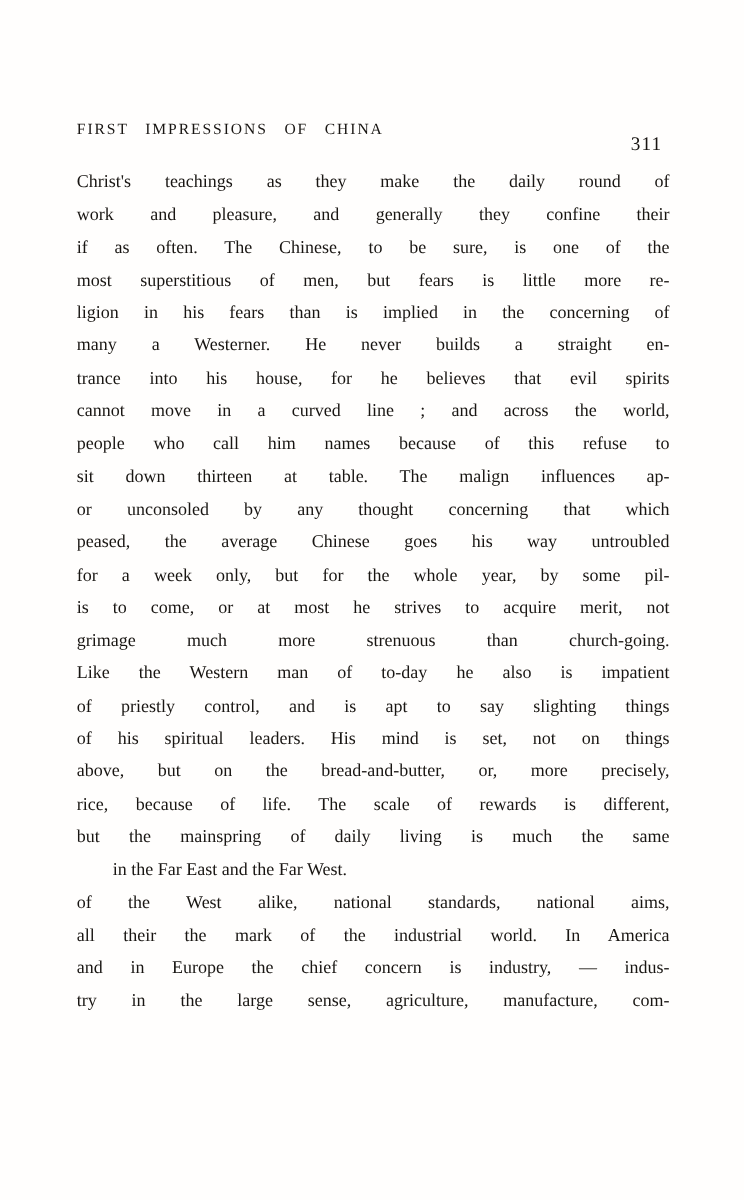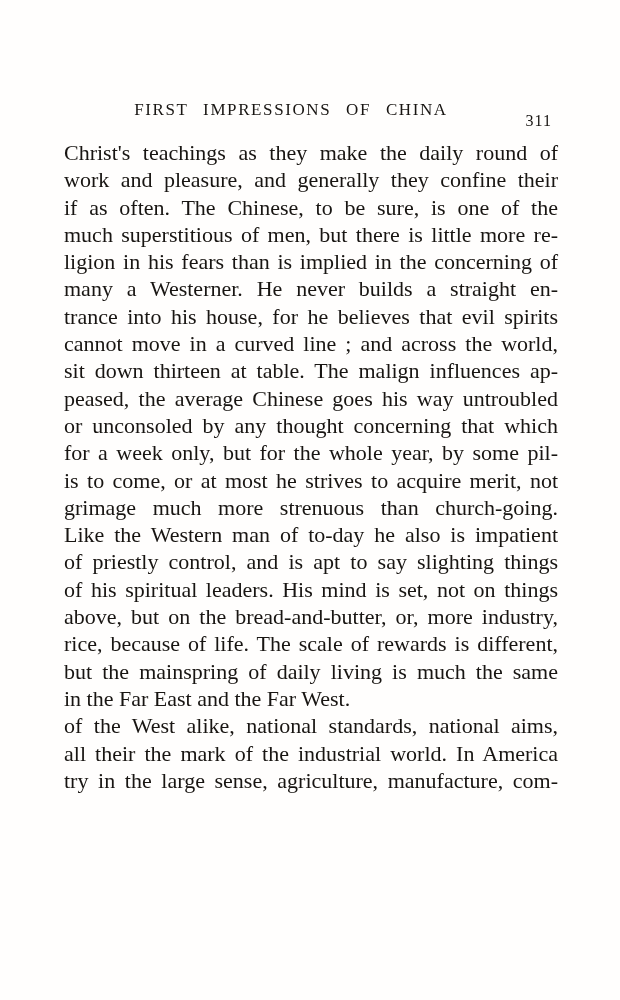--- a/index.html
+++ b/index.html
@@ -22,47 +22,48 @@
     top: 100px;
     width: 494px;
   }
   .running-head {
     position: relative;
     height: 30px;
     margin-bottom: 9px;
   }
   .running-head .title {
     display: block;
-    text-align: center;
-    font-size: 17px;
+    text-align: left;
+    font-size: 13px;
     letter-spacing: 1.6px;
     word-spacing: 9px;
     padding-right: 40px; 
     white-space: nowrap;
   }
   .running-head .folio {
     position: absolute;
     right: 6px;
     top: 1px;
     font-size: 16px;
     letter-spacing: 1px;
     margin-top: 11px;
   }
   .body-text {
-    font-size: 22px;
+    font-size: 15px;
     line-height: 27.3px;
   }
   .line {
     text-align: justify;
     text-align-last: justify;
     -moz-text-align-last: justify;
     white-space: normal;
   }
   .line.para-end {
     text-align-last: left;
+    margin-left: 30px;
     -moz-text-align-last: left;
   }
   .line.indent {
     text-indent: 24px;
   }
   .paragraph {
     margin: 0;
     padding: 0;
   }
 </style>
@@ -76,41 +77,43 @@
       <span class="title">FIRST IMPRESSIONS OF CHINA</span>
       <span class="folio">311</span>
     </div>
 
     <div class="body-text">
 
       <div class="paragraph">
         <div class="line">Christ's teachings as they make the daily round of</div>
         <div class="line">work and pleasure, and generally they confine their</div>
         <div class="line">if as often. The Chinese, to be sure, is one of the</div>
-        <div class="line">much superstitious of men, but there is little more re-</div>
+        <div class="line">most superstitious of men, but fears is little more re-</div>
         <div class="line">ligion in his fears than is implied in the concerning of</div>
         <div class="line">many a Westerner. He never builds a straight en-</div>
         <div class="line">trance into his house, for he believes that evil spirits</div>
         <div class="line">cannot move in a curved line ; and across the world,</div>
+        <div class="line">people who call him names because of this refuse to</div>
         <div class="line">sit down thirteen at table. The malign influences ap-</div>
+        <div class="line">or unconsoled by any thought concerning that which</div>
         <div class="line">peased, the average Chinese goes his way untroubled</div>
-        <div class="line">or unconsoled by any thought concerning that which</div>
         <div class="line">for a week only, but for the whole year, by some pil-</div>
         <div class="line">is to come, or at most he strives to acquire merit, not</div>
         <div class="line">grimage much more strenuous than church-going.</div>
         <div class="line">Like the Western man of to-day he also is impatient</div>
         <div class="line">of priestly control, and is apt to say slighting things</div>
         <div class="line">of his spiritual leaders. His mind is set, not on things</div>
-        <div class="line">above, but on the bread-and-butter, or, more industry,</div>
+        <div class="line">above, but on the bread-and-butter, or, more precisely,</div>
         <div class="line">rice, because of life. The scale of rewards is different,</div>
         <div class="line">but the mainspring of daily living is much the same</div>
         <div class="line para-end">in the Far East and the Far West.</div>
       </div>
 
       <div class="paragraph">
         <div class="line">of the West alike, national standards, national aims,</div>
         <div class="line">all their the mark of the industrial world. In America</div>
+        <div class="line">and in Europe the chief concern is industry, — indus-</div>
         <div class="line">try in the large sense, agriculture, manufacture, com-</div>
       </div>
 
     </div>
   </div>
 </div>
 
 </body></html>

